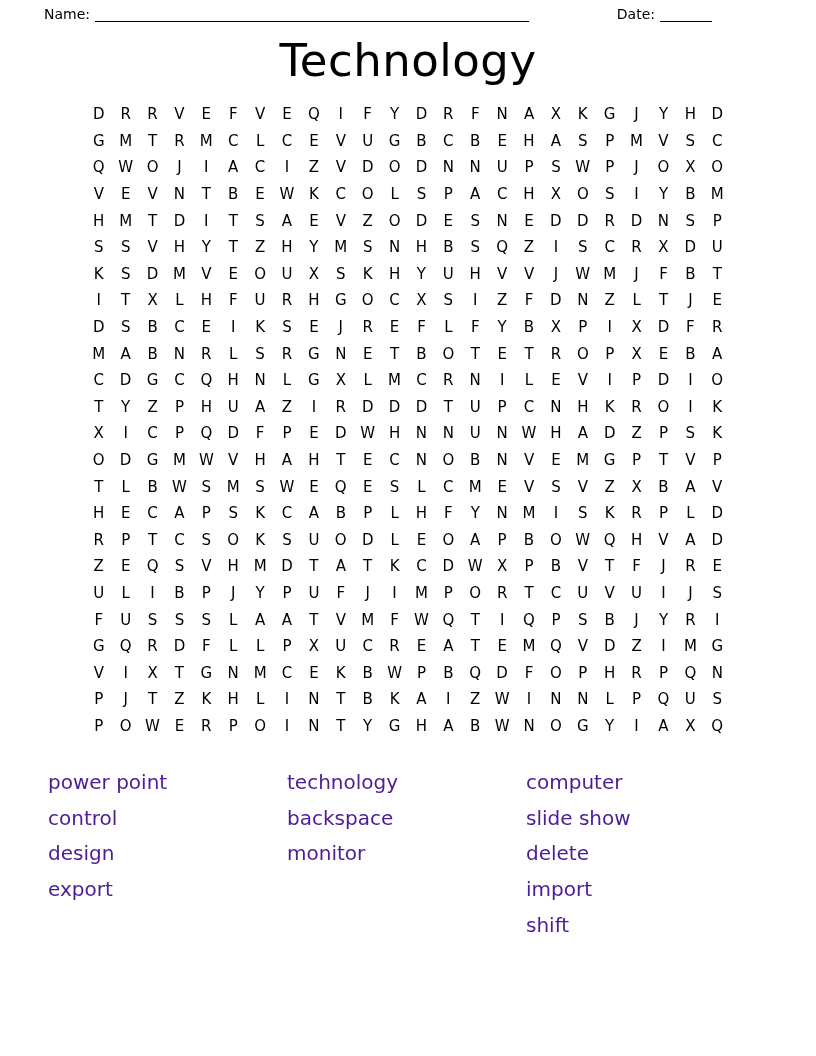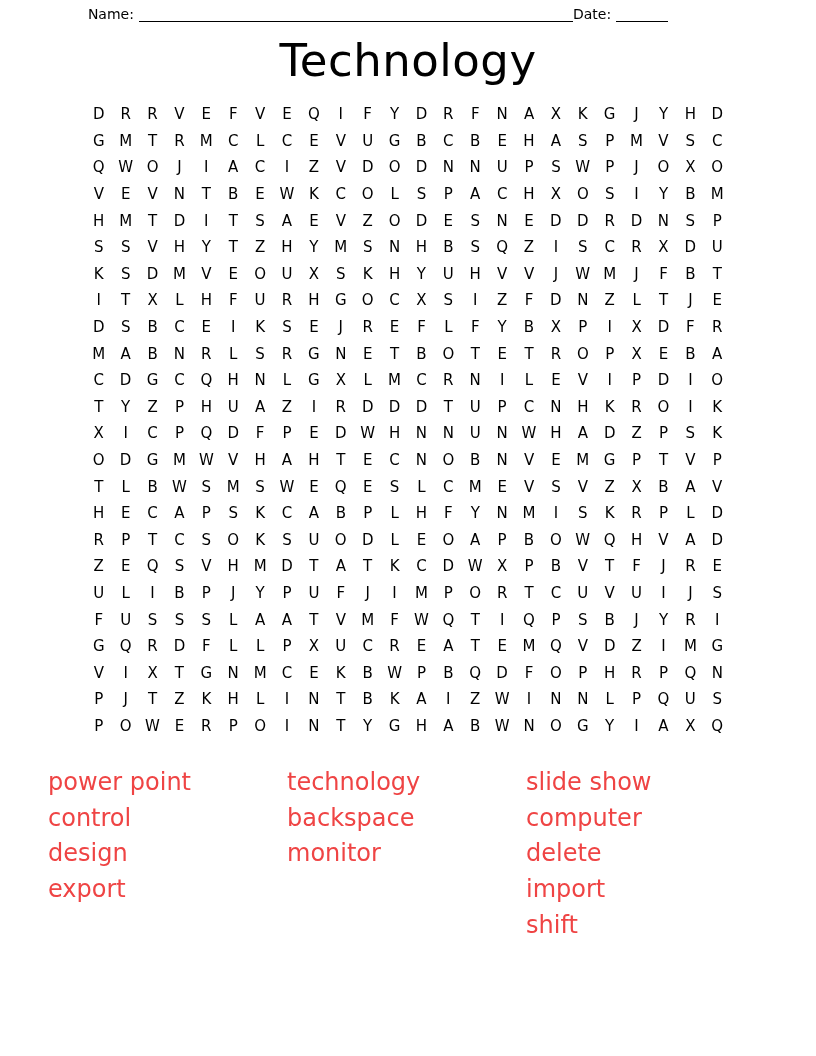--- a/index.html
+++ b/index.html
@@ -5,21 +5,21 @@
   * { box-sizing: border-box; margin: 0; padding: 0; }
   html, body { width: 816px; height: 1056px; background: #ffffff; }
   body {
     font-family: "DejaVu Sans", "Liberation Sans", sans-serif;
     color: #000;
     position: relative;
     overflow: hidden;
   }
   .header {
     display: flex;
-    justify-content: center;
+    justify-content: space-between;
     align-items: baseline;
     padding: 6px 104px 0 44px;
     font-size: 14px;
   }
   .field { display: flex; align-items: baseline; }
   .label { margin-right: 5px; white-space: nowrap; }
   .blank {
     display: inline-block;
     overflow: hidden;
     white-space: nowrap;
@@ -47,23 +47,23 @@
     justify-content: center;
     font-size: 15px;
     color: #000;
   }
   .words {
     display: flex;
     padding: 26px 0 0 48px;
   }
   .word-col { width: 239px; }
   .word {
-    font-size: 24px;
+    font-size: 20px;
     line-height: 35.6px;
-    color: #ef4444;
+    color: #4c1d95;
   }
 </style>
 </head>
 <body>
 
 <div class="header">
   <div class="field">
     <span class="label">Name:</span>
     <span class="blank name-blank">______________________________________________________________</span>
   </div>
@@ -660,19 +660,19 @@
       <div class="word">control</div>
       <div class="word">design</div>
       <div class="word">export</div>
     </div>
   <div class="word-col">
       <div class="word">technology</div>
       <div class="word">backspace</div>
       <div class="word">monitor</div>
     </div>
   <div class="word-col">
+      <div class="word">computer</div>
       <div class="word">slide show</div>
-      <div class="word">computer</div>
       <div class="word">delete</div>
       <div class="word">import</div>
       <div class="word">shift</div>
     </div>
 </div>
 
 </body></html>

